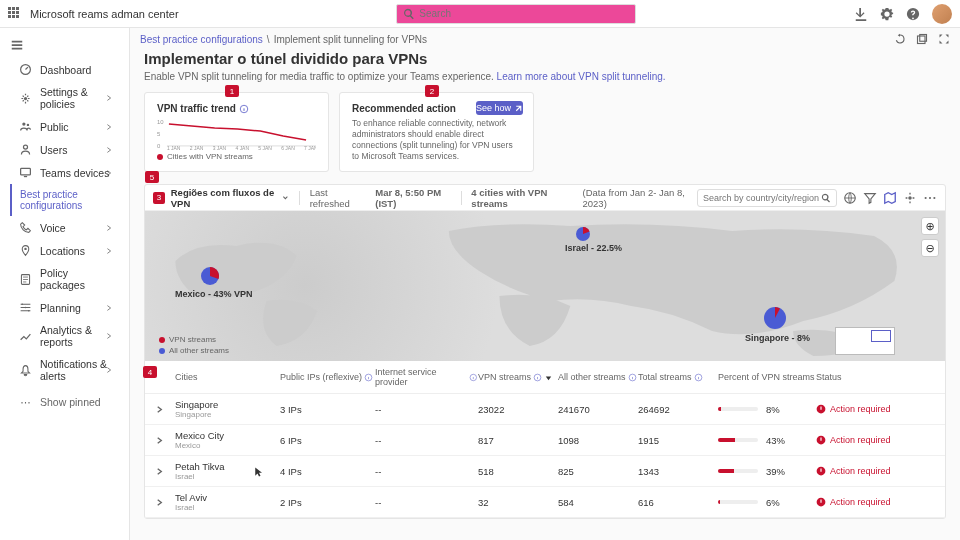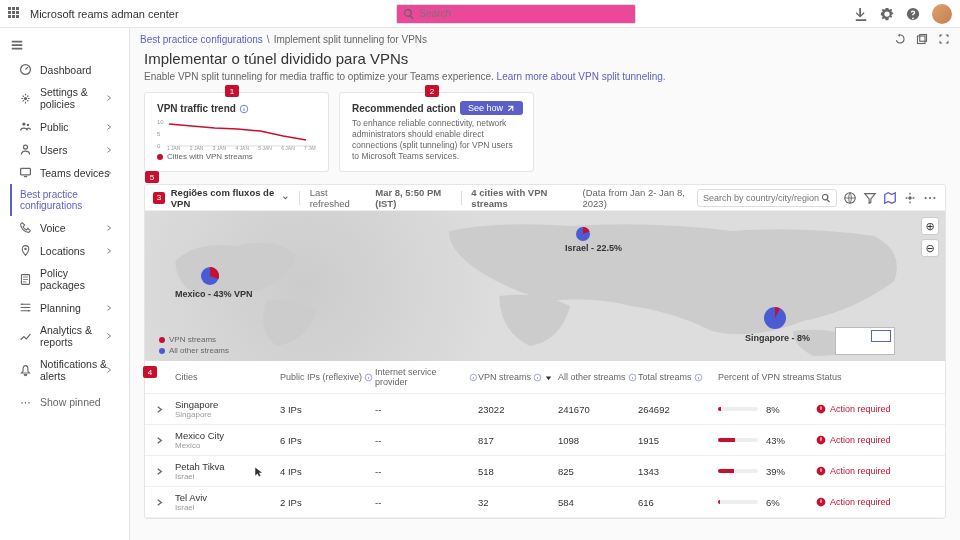--- a/index.html
+++ b/index.html
@@ -25,30 +25,30 @@
 .navitem.sub{padding-left:20px;color:#5b5fc7;font-size:10px}
 .navitem.sub::before{content:"";position:absolute;left:10px;top:0;bottom:0;width:2px;background:#5b5fc7}
 .blue-dot{width:5px;height:5px;background:#5b5fc7;border-radius:50%;margin-left:3px}
 .main{flex:1;overflow:auto;background:#fafafa}
 .crumbs{height:22px;display:flex;align-items:center;padding:0 10px;font-size:10px;color:#5b5fc7}
 .crumbs .sep{color:#666;margin:0 4px}
 .crumbs .cur{color:#666}
 .crumbs .right{margin-left:auto;display:flex;gap:10px}
 .crumbs .right svg{width:12px;height:12px;fill:#666;cursor:pointer}
 .content{padding:0 14px}
-h1{font-size:15px;font-weight:400;margin-bottom:4px}
+h1{font-size:15px;font-weight:700;margin-bottom:4px}
 .subtitle{font-size:10px;color:#666;margin-bottom:10px}
 .subtitle a{color:#5b5fc7;text-decoration:none}
 .cards{display:flex;gap:10px;margin-bottom:12px}
 .card{background:#fff;border:1px solid #e5e5e5;border-radius:3px;padding:10px 12px;position:relative}
 .card1{width:185px;height:80px}
 .card2{width:195px;height:80px}
 .cardtitle{font-size:10px;font-weight:600;margin-bottom:4px;display:flex;align-items:center}
 .cardtitle svg{width:10px;height:10px;fill:#5b5fc7;margin-left:3px}
-.seehow{background:#5b5fc7;color:#fff;font-size:9px;padding:2px 8px;border-radius:3px;position:absolute;top:8px;right:10px;display:flex;align-items:center;cursor:pointer}
+.seehow{background:#5b5fc7;color:#fff;font-size:9px;padding:2px 0;border-radius:3px;position:absolute;top:8px;right:10px;display:flex;align-items:center;cursor:pointer}
 .seehow svg{width:9px;height:9px;fill:#fff;margin-left:3px}
 .cardtext{font-size:8.5px;color:#666;line-height:1.3;margin-top:4px}
 .flag{position:absolute;top:-8px;width:14px;height:12px;background:#c8102e;color:#fff;font-size:8px;display:flex;align-items:center;justify-content:center;border-radius:2px}
 .flag::after{content:"";position:absolute;bottom:-3px;left:5px;border:3px solid transparent;border-top-color:#c8102e}
 .chartarea{height:32px;position:relative;margin-top:2px}
 .chartarea svg{width:100%;height:32px}
 .chartlegend{display:flex;align-items:center;font-size:8px;color:#666;margin-top:2px}
 .ldot{width:6px;height:6px;border-radius:50%;background:#c8102e;margin-right:4px}
 .section{background:#fff;border:1px solid #e5e5e5;border-radius:3px}
 .sechead{height:26px;display:flex;align-items:center;padding:0 8px;font-size:9.5px;color:#666;border-bottom:1px solid #eee;gap:6px;position:relative}

